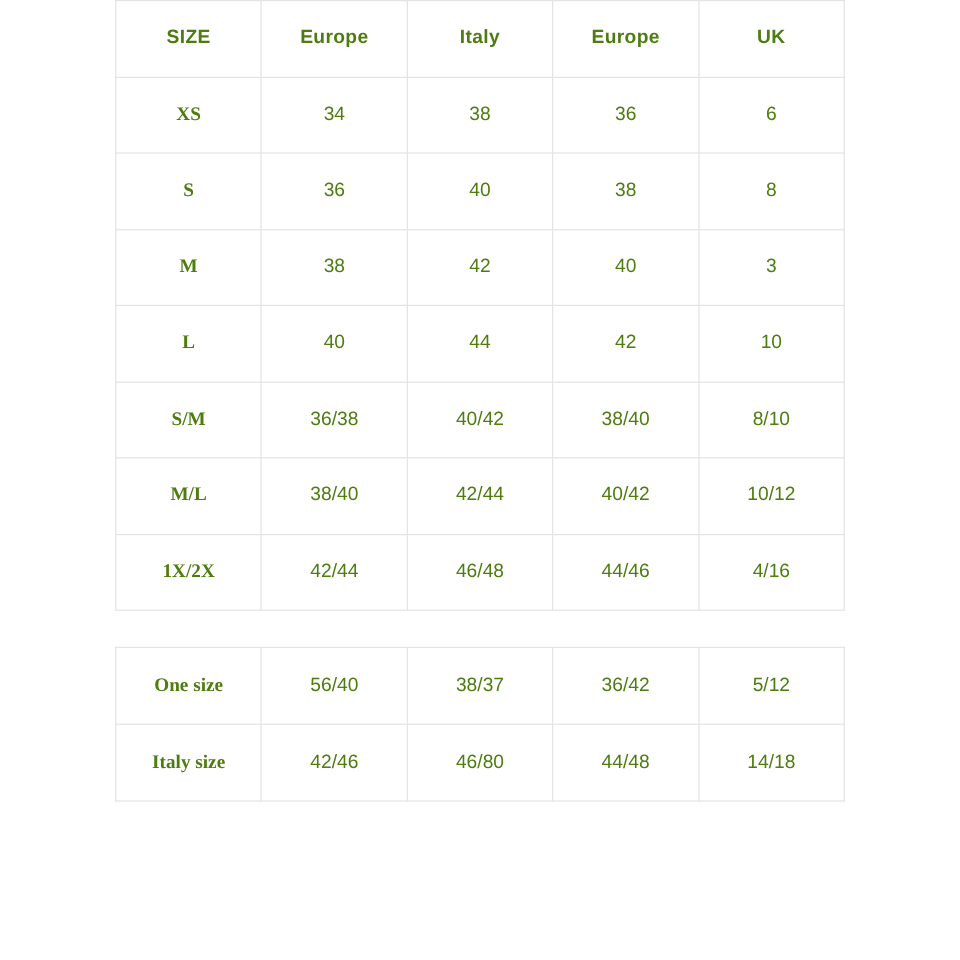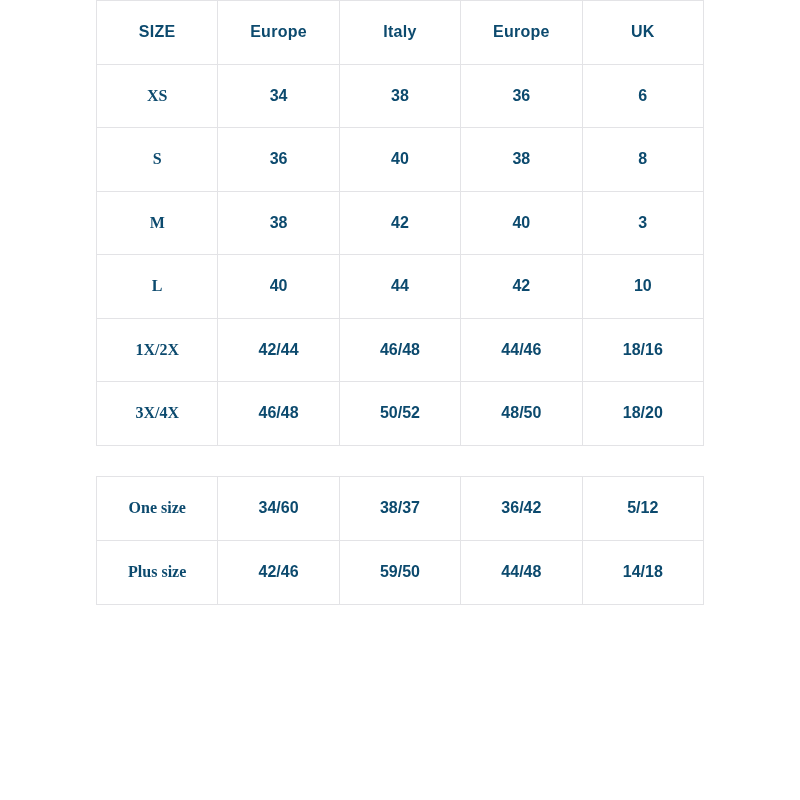--- a/index.html
+++ b/index.html
@@ -26,21 +26,21 @@
     table-layout: fixed;
     width: 608px;
     border: 1px solid #e3e3e6;
   }
   table.size-table td,
   table.size-table th {
     border: 1px solid #e3e3e6;
     text-align: center;
     vertical-align: middle;
     font-size: 16px;
-    color: #0c4a6e;
+    color: #4d7c0f;
     padding: 0;
   }
   
   col.c0 { width: 116px; }
   col.c1 { width: 116px; }
   col.c2 { width: 116px; }
   col.c3 { width: 116px; }
   col.c4 { width: 116px; }
 
   .main-table td,
@@ -53,21 +53,21 @@
     font-weight: bold;
     font-size: 16px;
     letter-spacing: 0.3px;
   }
   .label-cell {
     font-weight: bold;
     font-size: 16px;
     font-family: Liberation Serif, serif;
   }
   .value-cell {
-    font-weight: bold;
+    font-weight: normal;
     font-size: 16px;
     color: #3a3a42;
   }
   .gap {
     height: 30px;
   }
 </style>
 </head>
 <body>
 
@@ -113,57 +113,64 @@
         <td class="value-cell">3</td>
       </tr>
       <tr>
         <td class="label-cell">L</td>
         <td class="value-cell">40</td>
         <td class="value-cell">44</td>
         <td class="value-cell">42</td>
         <td class="value-cell">10</td>
       </tr>
       <tr>
+        <td class="label-cell">S/M</td>
+        <td class="value-cell">36/38</td>
+        <td class="value-cell">40/42</td>
+        <td class="value-cell">38/40</td>
+        <td class="value-cell">8/10</td>
+      </tr>
+      <tr>
+        <td class="label-cell">M/L</td>
+        <td class="value-cell">38/40</td>
+        <td class="value-cell">42/44</td>
+        <td class="value-cell">40/42</td>
+        <td class="value-cell">10/12</td>
+      </tr>
+      <tr>
         <td class="label-cell">1X/2X</td>
         <td class="value-cell">42/44</td>
         <td class="value-cell">46/48</td>
         <td class="value-cell">44/46</td>
-        <td class="value-cell">18/16</td>
-      </tr>
-      <tr>
-        <td class="label-cell">3X/4X</td>
-        <td class="value-cell">46/48</td>
-        <td class="value-cell">50/52</td>
-        <td class="value-cell">48/50</td>
-        <td class="value-cell">18/20</td>
+        <td class="value-cell">4/16</td>
       </tr>
     </tbody>
   </table>
 
   <div class="gap"></div>
 
   <table class="size-table second-table">
     <colgroup>
       <col class="c0">
         <col class="c1">
         <col class="c2">
         <col class="c3">
         <col class="c4">
     </colgroup>
     <tbody>
       <tr>
         <td class="label-cell">One size</td>
-        <td class="value-cell">34/60</td>
+        <td class="value-cell">56/40</td>
         <td class="value-cell">38/37</td>
         <td class="value-cell">36/42</td>
         <td class="value-cell">5/12</td>
       </tr>
       <tr>
-        <td class="label-cell">Plus size</td>
+        <td class="label-cell">Italy size</td>
         <td class="value-cell">42/46</td>
-        <td class="value-cell">59/50</td>
+        <td class="value-cell">46/80</td>
         <td class="value-cell">44/48</td>
         <td class="value-cell">14/18</td>
       </tr>
     </tbody>
   </table>
 
 </div>
 
 </body></html>

